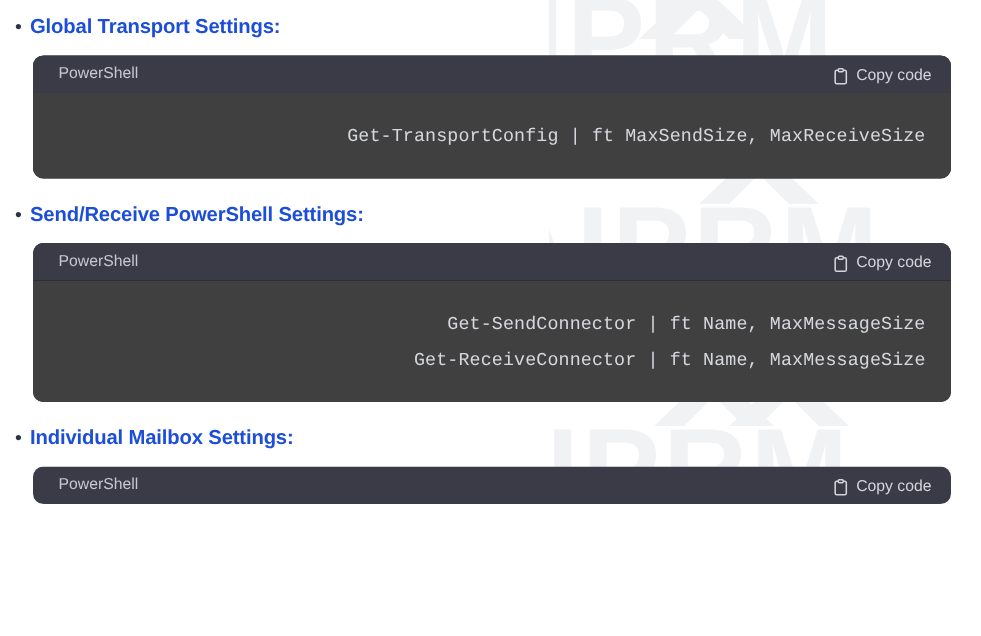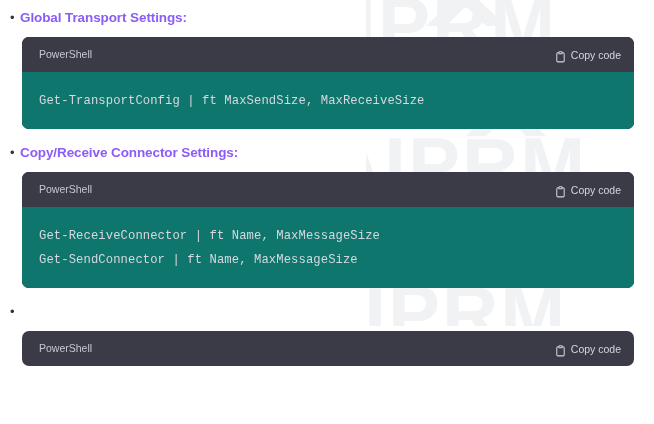--- a/index.html
+++ b/index.html
@@ -48,38 +48,38 @@
     width: 10px;
     flex: 0 0 10px;
     color: #2b3444;
     font-size: 13px;
     line-height: 18px;
     text-align: left;
   }
   .heading-text {
     font-size: 13.5px;
     font-weight: bold;
-    color: #8b5cf6;
+    color: #1d4ed8;
     line-height: 18px;
     letter-spacing: -0.1px;
   }
 
   .codeblock {
     margin-left: 22px;
     margin-right: 20px;
     border-radius: 7px;
     overflow: hidden;
     background: #000000;
   }
   .code-header {
     background: #3a3b47;
     display: flex;
     align-items: center;
     justify-content: space-between;
-    height: 35px;
+    height: 25px;
     padding: 0 13px 0 17px;
     box-sizing: border-box;
   }
   .code-lang {
     font-size: 10.5px;
     color: #c6c8d1;
     font-family: "Liberation Sans", sans-serif;
     line-height: 25px;
   }
   .copy-btn {
@@ -93,22 +93,23 @@
     width: 11px;
     height: 12px;
   }
   .copy-label {
     font-size: 10.5px;
     color: #d3d5dd;
     font-family: "Liberation Sans", sans-serif;
     white-space: nowrap;
   }
   .code-body {
-    background: #0f766e;
+    background: #404040;
     padding: 17px 17px 16px 17px;
+    text-align: right;
   }
   .code-line {
     font-family: "Liberation Mono", "DejaVu Sans Mono", monospace;
     font-size: 12.2px;
     line-height: 24px;
     color: #d6d8de;
     white-space: pre;
     letter-spacing: 0.1px;
   }
 
@@ -163,45 +164,46 @@
       </div>
       <div class="code-body">
         <div class="code-line">Get-TransportConfig | ft MaxSendSize, MaxReceiveSize</div>
       </div>
     </div>
   </div>
 
   <div class="section" id="section-1">
     <div class="heading-row">
       <span class="bullet">•</span>
-      <span class="heading-text">Copy/Receive Connector Settings:</span>
+      <span class="heading-text">Send/Receive PowerShell Settings:</span>
     </div>
     <div class="codeblock">
       <div class="code-header">
         <span class="code-lang">PowerShell</span>
         <span class="copy-btn">
           <span class="copy-icon">
             <svg width="11" height="12" viewBox="0 0 16 17" fill="none" xmlns="http://www.w3.org/2000/svg">
               <rect x="2.6" y="2.4" width="10.8" height="13.2" rx="1.6" stroke="#d3d5dd" stroke-width="1.5"></rect>
               <rect x="5.6" y="0.9" width="4.8" height="3.0" rx="1" fill="#3a3b47" stroke="#d3d5dd" stroke-width="1.5"></rect>
             </svg>
           </span>
           <span class="copy-label">Copy code</span>
         </span>
       </div>
       <div class="code-body">
+        <div class="code-line">Get-SendConnector | ft Name, MaxMessageSize</div>
         <div class="code-line">Get-ReceiveConnector | ft Name, MaxMessageSize</div>
-        <div class="code-line">Get-SendConnector | ft Name, MaxMessageSize</div>
       </div>
     </div>
   </div>
 
   <div class="section" id="section-2">
     <div class="heading-row">
       <span class="bullet">•</span>
+      <span class="heading-text">Individual Mailbox Settings:</span>
     </div>
     <div class="codeblock">
       <div class="code-header">
         <span class="code-lang">PowerShell</span>
         <span class="copy-btn">
           <span class="copy-icon">
             <svg width="11" height="12" viewBox="0 0 16 17" fill="none" xmlns="http://www.w3.org/2000/svg">
               <rect x="2.6" y="2.4" width="10.8" height="13.2" rx="1.6" stroke="#d3d5dd" stroke-width="1.5"></rect>
               <rect x="5.6" y="0.9" width="4.8" height="3.0" rx="1" fill="#3a3b47" stroke="#d3d5dd" stroke-width="1.5"></rect>
             </svg>

